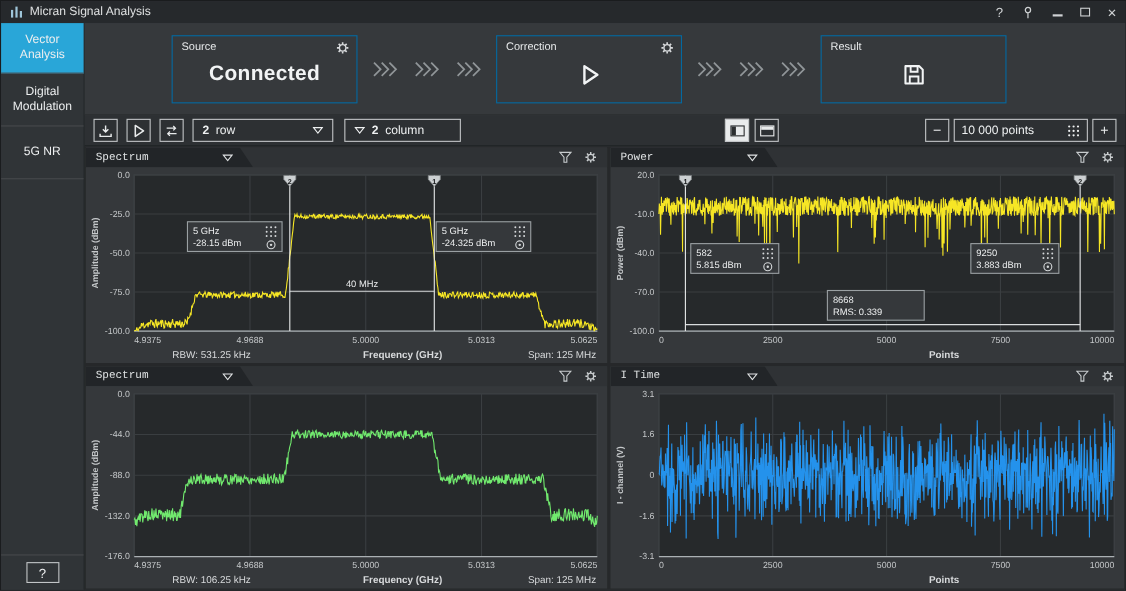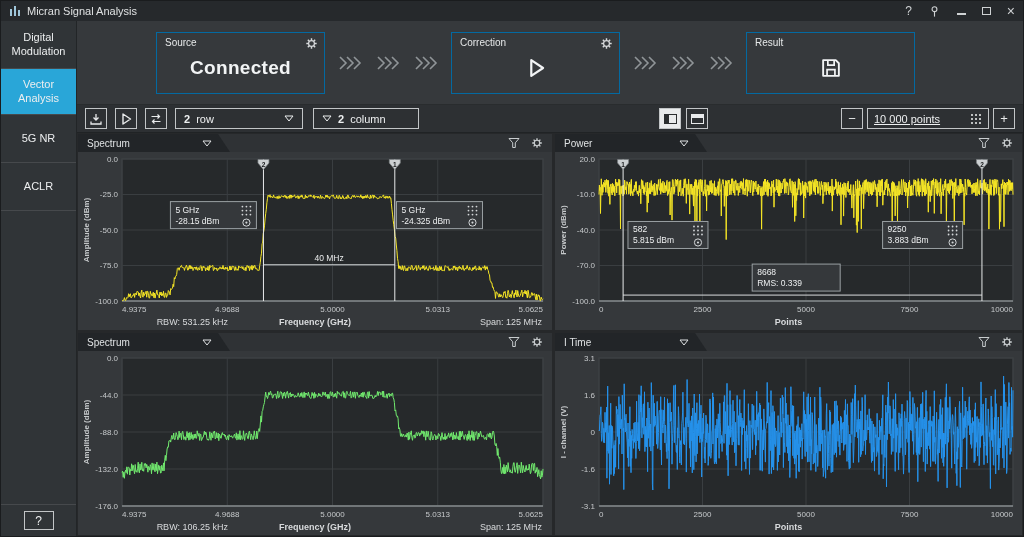--- a/index.html
+++ b/index.html
@@ -47,35 +47,35 @@
   .spin-rows .car { margin-left:auto; }
   .layout-toggles { display:flex; gap:5px; margin-left:232px; }
   .tg-btn { width:22px; height:21px; border:1px solid #c2c5c7; display:flex; align-items:center; justify-content:center; cursor:pointer; }
   .tg-btn.active { background:#e9ebec; }
   .tg-ico-left { width:13px; height:10px; border:1px solid #2b2e30; position:relative; }
   .tg-ico-left::before { content:""; position:absolute; left:0; top:0; bottom:0; width:4px; background:#2b2e30; }
   .tg-ico-top { width:13px; height:10px; border:1px solid #e8eaeb; position:relative; }
   .tg-ico-top::before { content:""; position:absolute; left:0; top:0; right:0; height:3px; background:#e8eaeb; }
   .tb-right-group { margin-left:auto; display:flex; align-items:center; gap:4px; }
   .points-box { width:122px; height:21px; border:1px solid #c2c5c7; display:flex; align-items:center; padding:0 6px; font-size:11px; color:#eef0f1; cursor:pointer; }
-  .points-box .txt { flex:1;text-decoration:underline; }
+  .points-box .txt { flex:1; }
   .glyph-btn { font-size:13px; }
 
   
   .charts { flex:1; display:grid; grid-template-columns:474px 1fr; grid-template-rows:196px 1fr; gap:3px; background:#26282a; padding:1px; }
   .panel { background:#35383b; display:flex; flex-direction:column; overflow:hidden; }
-  .phead { height:18px; background:#2f3235; display:flex; align-items:center; }
+  .phead { height:18px; background:#2f3235; display:flex; align-items:center;font-family:Liberation Mono, monospace; }
   .ptab { height:18px; width:152px; background:#222528; color:#dfe2e3; font-size:10px; display:flex; align-items:center; padding:0 18px 0 9px; clip-path:polygon(0 0, calc(100% - 12px) 0, 100% 100%, 0 100%); cursor:pointer; }
   .ptab .car { margin-left:auto; }
   .phead-icons { margin-left:auto; display:flex; align-items:center; gap:11px; padding-right:9px; color:#c9cdcf; }
   .plot { flex:1; position:relative;text-decoration:underline; }
   .plot svg.chart { position:absolute; inset:0; width:100%; height:100%; font-family:inherit; }
   .pfoot { height:15px; display:flex; align-items:center; font-size:9px; color:#d8dadc; padding:0 10px 2px 10px; }
   .pf-left { width:140px; text-align:right; }
-  .pf-center { flex:1; text-align:center; font-weight:bold; }
+  .pf-center { flex:1; text-align:right; font-weight:bold; }
   .pf-right { width:140px; text-align:right; }
 
   .icon { display:block; stroke:currentColor; fill:none; }
   .i10 { width:10px; height:7px; }
   .i12 { width:12px; height:12px; }
   .i13 { width:13px; height:13px; }
   .i14 { width:14px; height:14px; }
   .i22 { width:22px; height:22px; }
   .ichev { width:26px; height:16px; }
   .appic { width:12px; height:12px; }
@@ -161,31 +161,28 @@
           <span class="min-glyph"></span>
         </span>
       <span class="tb-btn">
           <span class="max-glyph"></span>
         </span>
       <span class="tb-btn close-glyph">×</span>
     </div>
   </div>
 
   <aside class="sidebar">
+    <div class="side-item h46 active">
+        <span>Vector Analysis</span>
+      </div>
     <div class="side-item">
         <span>Digital Modulation</span>
       </div>
-    <div class="side-item h46 active">
-        <span>Vector Analysis</span>
-      </div>
     <div class="side-item">
         <span>5G NR</span>
-      </div>
-    <div class="side-item">
-        <span>ACLR</span>
       </div>
     <div class="side-help">
       <span class="side-help-btn">?</span>
     </div>
   </aside>
 
   <div class="main">
 
     <div class="flow">
       <div class="flow-box src">

